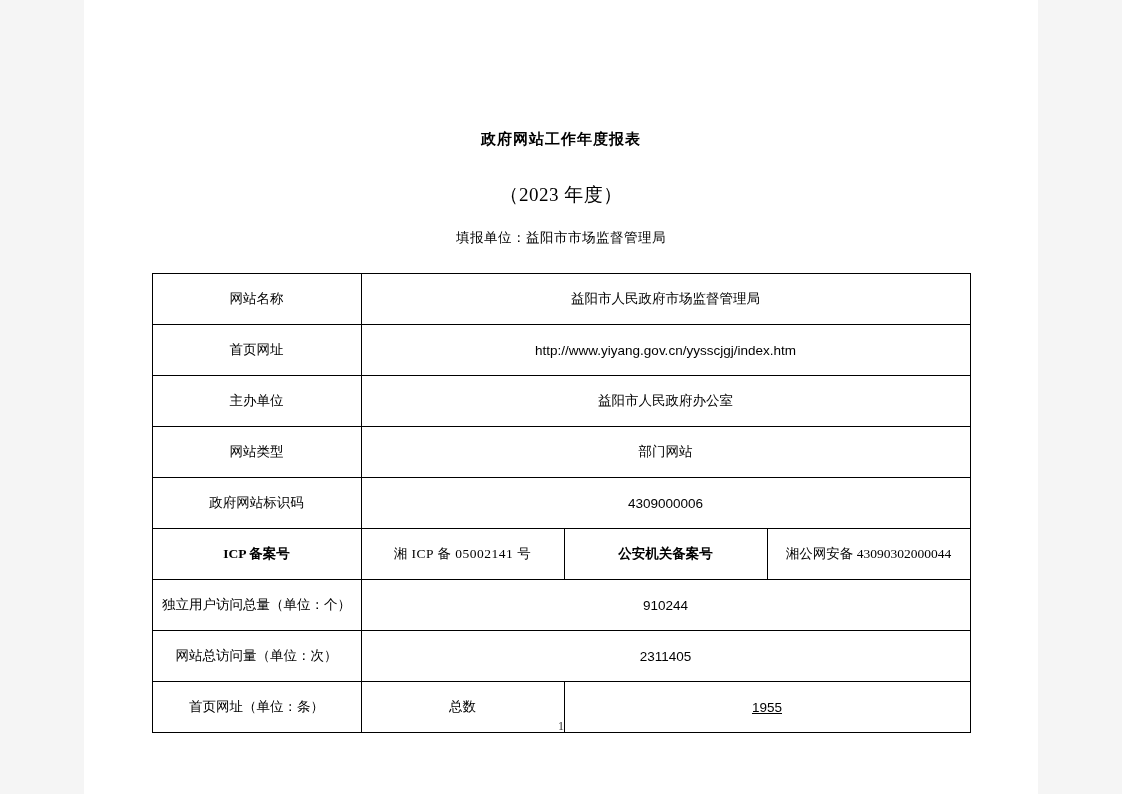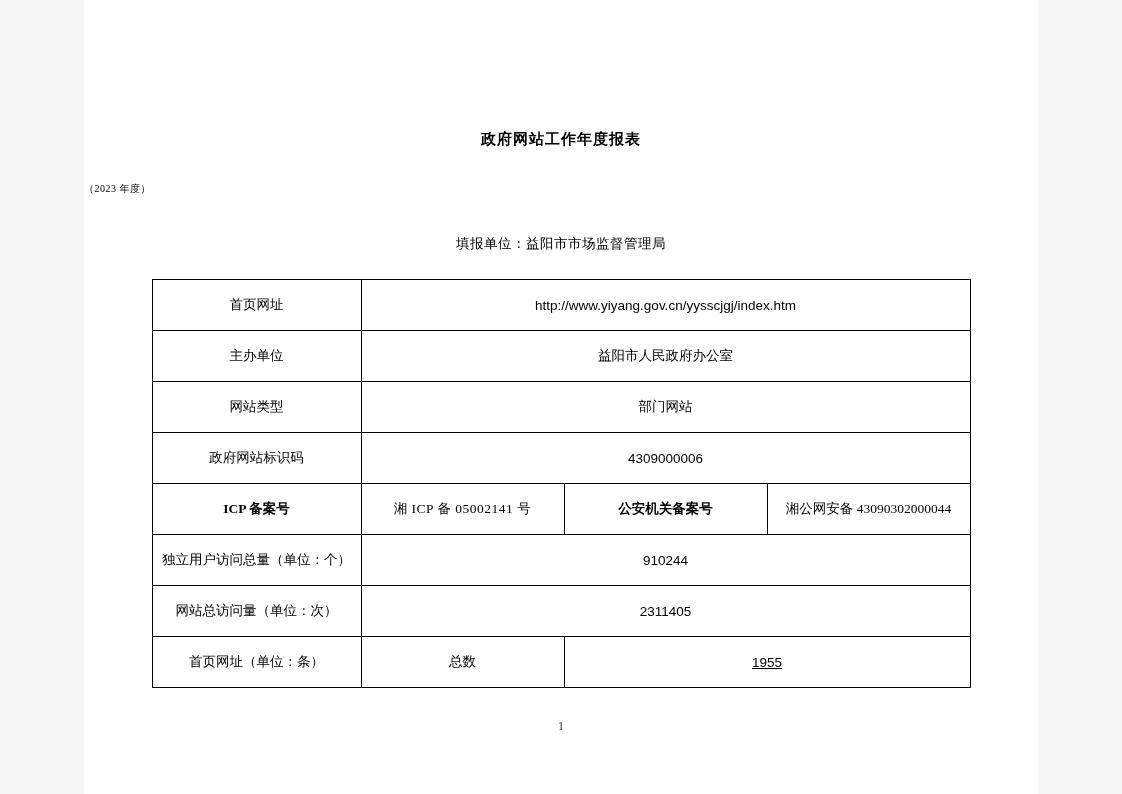--- a/index.html
+++ b/index.html
@@ -19,28 +19,29 @@
     overflow: hidden;
   }
   .doc-title {
     text-align: center;
     font-size: 15px;
     font-weight: bold;
     letter-spacing: 1px;
     margin-top: 130px;
   }
   .doc-subtitle {
-    font-size: 10px;
+    text-align: center;
+    font-size: 19px;
     margin-top: 33px;
     letter-spacing: 0.5px;
   }
   .doc-org {
     text-align: center;
     font-size: 13.5px;
-    margin-top: 39px;
+    margin-top: 21px;
     letter-spacing: 0.5px;
   }
   table.report {
     border-collapse: collapse;
     width: 800px;
     margin: 26px auto 0 auto;
     table-layout: fixed;
   }
   table.report td {
     border: 1px solid #000000;
@@ -87,20 +88,24 @@
 
 <div class="page">
 
   <div class="doc-title">政府网站工作年度报表</div>
   <div class="doc-subtitle">（2023 年度）</div>
   <div class="doc-org">填报单位：益阳市市场监督管理局</div>
 
   <table class="report">
     <tbody>
       <tr>
+        <td class="label">网站名称</td>
+        <td class="value-wide" colspan="3">益阳市人民政府市场监督管理局</td>
+      </tr>
+      <tr>
         <td class="label">首页网址</td>
         <td class="value-wide latin" colspan="3">http://www.yiyang.gov.cn/yysscjgj/index.htm</td>
       </tr>
       <tr>
         <td class="label">主办单位</td>
         <td class="value-wide" colspan="3">益阳市人民政府办公室</td>
       </tr>
       <tr>
         <td class="label">网站类型</td>
         <td class="value-wide" colspan="3">部门网站</td>

